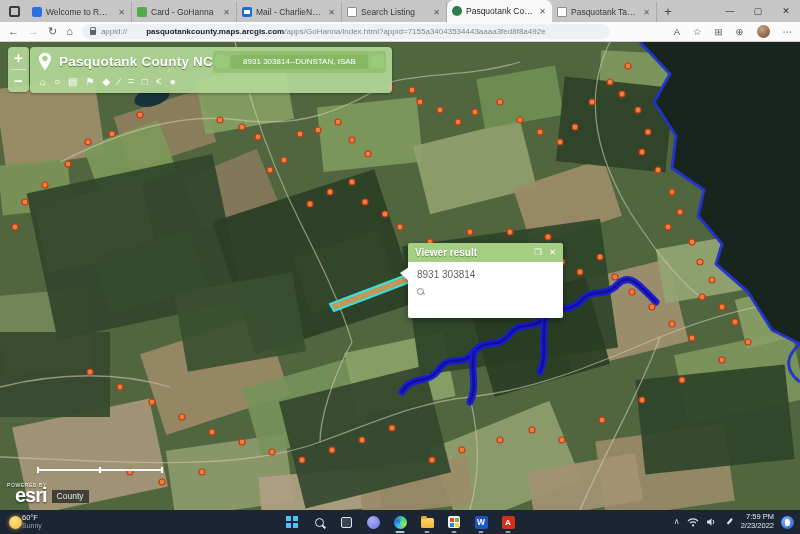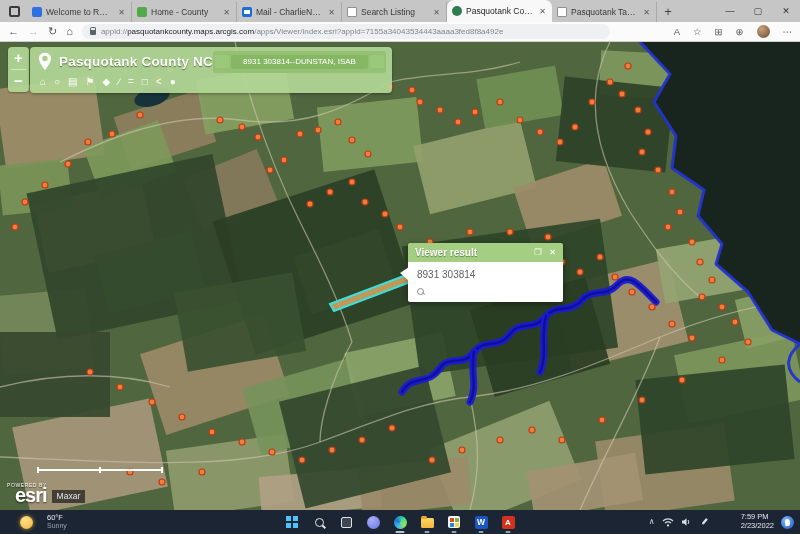--- a/index.html
+++ b/index.html
@@ -27,21 +27,21 @@
   .win-controls { margin-left:auto; display:flex; height:22px; }
   .win-btn { width:28px; text-align:center; font-size:9px; color:#333; line-height:22px; }
 
   #addressbar { height:20px; background:#fbfbfb; border-bottom:1px solid #cfcfcf; display:flex; align-items:center; padding:0 8px; gap:9px; }
   .nav-ic { font-size:11px; color:#4f5458; line-height:1; }
   .nav-ic.disabled { color:#b8bbbe; }
   .url-pill { width:528px; height:15px; background:#eef1f4; border-radius:8px; display:flex; align-items:center; gap:5px; padding:0 8px; overflow:hidden; }
   .lock { width:6px; height:5px; background:#5f6368; border-radius:1px; position:relative; flex:0 0 auto; margin-top:2px; }
   .lock::before { content:""; position:absolute; top:-3px; left:0.5px; width:3.5px; height:3px; border:1px solid #5f6368; border-bottom:none; border-radius:2px 2px 0 0; }
   .url { font-size:8px; color:#80868b; white-space:nowrap; }
-  .url b { color:#202124; font-weight:normal; }
+  .url b { color:#202124; font-weight:bold;margin-left:19px; }
   .bar-actions { margin-left:auto; display:flex; align-items:center; gap:13px; }
   .bar-ic { font-size:9.5px; color:#53575b; }
   .avatar { width:13px; height:13px; border-radius:50%; background:radial-gradient(circle at 35% 30%, #c9a27a, #6b4a33); }
 
   
   #map-area { position:relative; width:800px; height:468px; overflow:hidden; background:#4f663e; }
   #map-svg { position:absolute; left:0; top:0; }
 
   .zoom-ctl { position:absolute; left:8px; top:5px; width:21px; background:rgba(178,214,150,0.93); border-radius:4px; box-shadow:0 1px 2px rgba(0,0,0,.3); }
   .zoom-btn { height:22px; text-align:center; line-height:21px; color:#fff; font-size:15px; font-weight:bold; }
@@ -61,35 +61,35 @@
   .hd-row2 { height:19px; display:flex; align-items:center; gap:8px; padding:0 10px 3px 10px; }
   .tool-ic { color:rgba(255,255,255,.95); font-size:10px; line-height:1; }
 
   .popup { position:absolute; left:408px; top:201px; width:155px; box-shadow:0 2px 6px rgba(0,0,0,.4); border-radius:2px; }
   .popup::before { content:""; position:absolute; left:-8px; top:24px;
     border-top:6px solid transparent; border-bottom:8px solid transparent; border-right:9px solid #fff; }
   .popup-hd { height:19px; background:#a4cf83; border-radius:2px 2px 0 0; display:flex; align-items:center; padding:0 7px; }
   .popup-title { color:#fff; font-size:10px; font-weight:bold; text-shadow:0 1px 1px rgba(80,110,55,.8); }
   .popup-hd-ic { margin-left:auto; display:flex; gap:7px; }
   .popup-hd-ic span { color:#fff; font-size:8.5px; line-height:1; }
-  .popup-bd { background:#fff; height:40px; padding:7px 9px 0 9px; border-radius:0 0 2px 2px; }
+  .popup-bd { background:#fff; height:56px; padding:7px 9px 0 9px; border-radius:0 0 2px 2px; }
   .result-text { font-size:10px; color:#5f5f5f; }
   .mag { position:relative; width:8px; height:8px; margin-top:8px; }
   .mag::before { content:""; position:absolute; left:0; top:0; width:5px; height:5px; border:1.4px solid #8a8a8a; border-radius:50%; }
   .mag::after { content:""; position:absolute; left:5.4px; top:5.4px; width:3.4px; height:1.4px; background:#8a8a8a; transform:rotate(45deg); }
 
   .attrib { position:absolute; left:7px; bottom:7px; }
   .powered { color:#fff; font-size:5px; letter-spacing:.6px; text-shadow:0 1px 1px rgba(0,0,0,.6); }
   .attrib-row { display:flex; align-items:flex-end; gap:5px; }
   .esri { color:#fff; font-size:20px; font-weight:bold; line-height:.75; letter-spacing:-1px; text-shadow:0 1px 2px rgba(0,0,0,.6);margin-left:8px; }
   .maxar { background:rgba(35,35,35,.75); color:#e8e8e8; font-size:8.5px; padding:1px 5px 2px; }
 
   
   #taskbar { height:24px; background:#1b2533; display:flex; align-items:center; position:relative; }
-  .weather { display:flex; align-items:center; gap:14px; padding-left:9px;margin-left:11px; }
+  .weather { display:flex; align-items:center; gap:0; padding-left:9px; }
   .sun { width:13px; height:13px; border-radius:50%; background:radial-gradient(circle at 40% 35%, #ffe08a, #f2b53a); box-shadow:0 0 4px rgba(242,181,58,.8); }
   .w-temp { font-size:7.5px; color:#e9edf2; line-height:1.15; }
   .w-cond { font-size:7px; color:#9aa3ae; line-height:1.1; }
   .tb-center { position:absolute; left:50%; top:0; height:24px; transform:translateX(-50%);
     display:flex; align-items:center; gap:13px; }
   .tb-ic { width:14px; height:14px; position:relative; display:flex; align-items:center; justify-content:center; }
   .dot-under { position:absolute; bottom:-4px; left:50%; transform:translateX(-50%); width:5px; height:2px; border-radius:1px; background:#94a0ad; }
   .dot-under.wide { width:9px; background:#b9c4d0; }
   .start-grid { width:12px; height:12px; display:grid; grid-template-columns:5.4px 5.4px; grid-template-rows:5.4px 5.4px; gap:1.2px; }
   .start-grid i { background:#4cc2ff; }
@@ -100,42 +100,42 @@
   .edge { width:13px; height:13px; border-radius:50%; background:conic-gradient(from 210deg, #35c1f1, #2b6fdc, #31e09c, #9adf4e, #35c1f1); }
   .folder { width:13px; height:10px; background:linear-gradient(#ffd565, #f0b73f); border-radius:1.5px; position:relative; margin-top:2px; }
   .folder::before { content:""; position:absolute; top:-2px; left:0; width:6px; height:3px; background:#e8aa32; border-radius:1.5px 1.5px 0 0; }
   .storeic { width:12px; height:12px; background:#f4f6f8; border-radius:2px; display:grid; grid-template-columns:4px 4px; grid-template-rows:4px 4px; gap:1px; align-content:center; justify-content:center; }
   .storeic i:nth-child(1){background:#e64a19;} .storeic i:nth-child(2){background:#7cb342;}
   .storeic i:nth-child(3){background:#1e88e5;} .storeic i:nth-child(4){background:#fdd835;}
   .wordic { width:13px; height:13px; background:#1a57c2; border-radius:2px; color:#fff; font-size:8.5px; font-weight:bold; display:flex; align-items:center; justify-content:center; }
   .pdfic { width:13px; height:13px; background:#d3311c; border-radius:2px; color:#fff; font-size:8px; font-weight:bold; display:flex; align-items:center; justify-content:center; }
   .tb-tray { margin-left:auto; display:flex; align-items:center; gap:7px; padding-right:6px; }
   .tray-ic { color:#d7dde4; font-size:8px; line-height:1; display:flex; align-items:center; }
-  .clock { text-align:left; line-height:1.15;margin-left:25px; }
+  .clock { text-align:right; line-height:1.15; }
   .clock .t, .clock .d { font-size:7.5px; color:#e4e9ef; }
   .notif { width:13px; height:13px; border-radius:50%; background:radial-gradient(circle at 35% 30%, #7db4ff, #1d59c8); position:relative; }
   .notif::after { content:""; position:absolute; left:4px; top:3px; width:5px; height:7px; background:#fff; border-radius:50% 50% 50% 0; transform:rotate(-8deg); }
 </style>
 </head>
 <body>
 
 <div id="app">
 
   <div id="tabstrip">
     <div class="tab-actions">
         <i></i>
       </div>
     <div class="tab">
       <span class="fav fav-blue"></span>
       <span class="title">Welcome to REOcentral</span>
       <span class="x">✕</span>
     </div>
     <div class="tab">
       <span class="fav fav-green"></span>
-      <span class="title">Home - County</span>
+      <span class="title">Card - GoHanna</span>
       <span class="x">✕</span>
     </div>
     <div class="tab">
       <span class="fav fav-mail"></span>
       <span class="title">Mail - CharlieNewsome:</span>
       <span class="x">✕</span>
     </div>
     <div class="tab">
       <span class="fav fav-doc"></span>
       <span class="title">Search Listing</span>
@@ -159,21 +159,21 @@
     </div>
   </div>
 
   <div id="addressbar">
     <span class="nav-ic">←</span>
     <span class="nav-ic disabled">→</span>
     <span class="nav-ic">↻</span>
     <span class="nav-ic">⌂</span>
     <div class="url-pill">
       <span class="lock"></span>
-      <span class="url"><span>appid://</span><b>pasquotankcounty.maps.arcgis.com</b><span>/apps/Viewer/index.esri?appid=7155a34043534443aaaa3fed8f8a492e</span></span>
+      <span class="url"><span>appid://</span><b>pasquotankcounty.maps.arcgis.com</b><span>/apps/GoHanna/index.html?appid=7155a34043534443aaaa3fed8f8a492e</span></span>
     </div>
     <div class="bar-actions">
       <span class="bar-ic">A</span>
       <span class="bar-ic">☆</span>
       <span class="bar-ic">⊞</span>
       <span class="bar-ic">⊕</span>
       <span class="avatar"></span>
       <span class="bar-ic">⋯</span>
     </div>
   </div>
@@ -382,21 +382,21 @@
       <div class="popup-bd">
         <div class="result-text">8931 303814</div>
         <div class="mag"></div>
       </div>
     </div>
 
     <div class="attrib">
       <div class="powered">POWERED BY</div>
       <div class="attrib-row">
         <span class="esri">esri</span>
-        <span class="maxar">Maxar</span>
+        <span class="maxar">County</span>
       </div>
     </div>
   </div>
 
   <div id="taskbar">
     <div class="weather">
       <span class="sun"></span>
       <span>
         <div class="w-temp">60°F</div>
         <div class="w-cond">Sunny</div>

